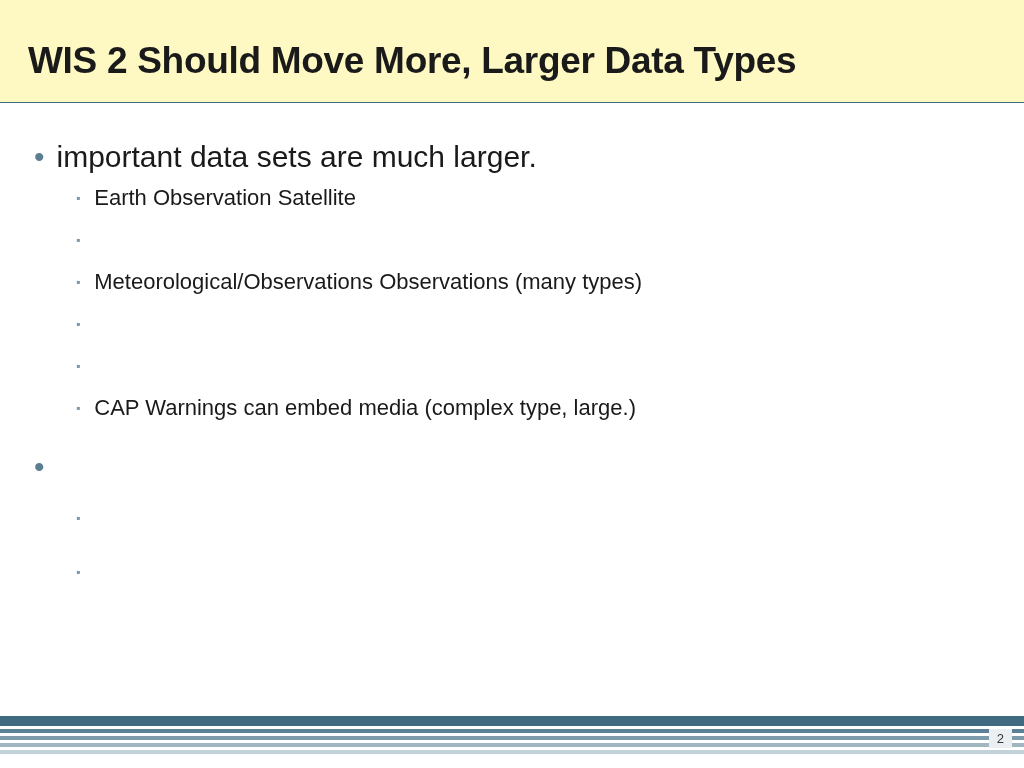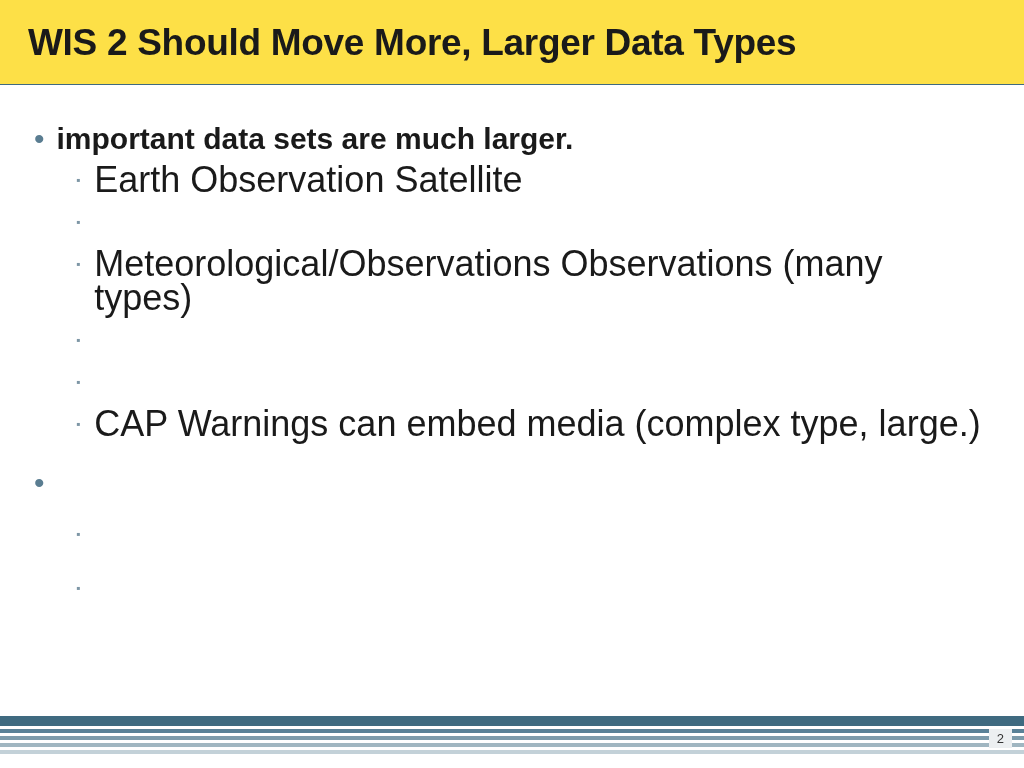--- a/index.html
+++ b/index.html
@@ -1,20 +1,20 @@
 <!DOCTYPE html>
 <html><head>
 <meta charset="utf-8">
 <style>
   * { margin: 0; padding: 0; box-sizing: border-box; }
   html, body { width: 1024px; height: 768px; overflow: hidden; font-family: Arial, Helvetica, sans-serif; background: #fff; }
   .slide { position: relative; width: 1024px; height: 768px; }
   .title-bar {
-    background: #fde047;
-    padding: 22px 28px 20px 28px;
+    background: #fef9c3;
+    padding: 40px 28px 20px 28px;
     border-bottom: 1px solid #3f6a80;
   }
   .title-bar h1 {
     font-size: 37px;
     font-weight: bold;
     color: #1a1a1a;
     letter-spacing: -0.3px;
   }
   .content {
     padding: 28px 34px 0 34px;
@@ -29,39 +29,38 @@
     color: #5a7d91;
     font-size: 30px;
     line-height: 36px;
     margin-right: 12px;
     margin-left: 0;
   }
   .bullet-lvl1 .txt {
     font-size: 30px;
     color: #1a1a1a;
     line-height: 36px;
-    font-weight: bold;
   }
   .sub-list {
     margin-left: 42px;
     margin-top: 4px;
   }
   .bullet-lvl2 {
     display: flex;
     align-items: flex-start;
     margin-bottom: 8px;
   }
   .bullet-lvl2 .sq {
     color: #7d96a5;
     font-size: 12px;
     line-height: 34px;
     margin-right: 14px;
   }
   .bullet-lvl2 .txt {
-    font-size: 36px;
+    font-size: 22px;
     color: #1a1a1a;
     line-height: 34px;
   }
   .group2 { margin-top: 24px; }
   .group2 .sub-list .bullet-lvl2 { margin-bottom: 20px; }
   .group2 .sub-list { margin-top: 16px; }
   .footer {
     position: absolute;
     left: 0;
     bottom: 14px;

